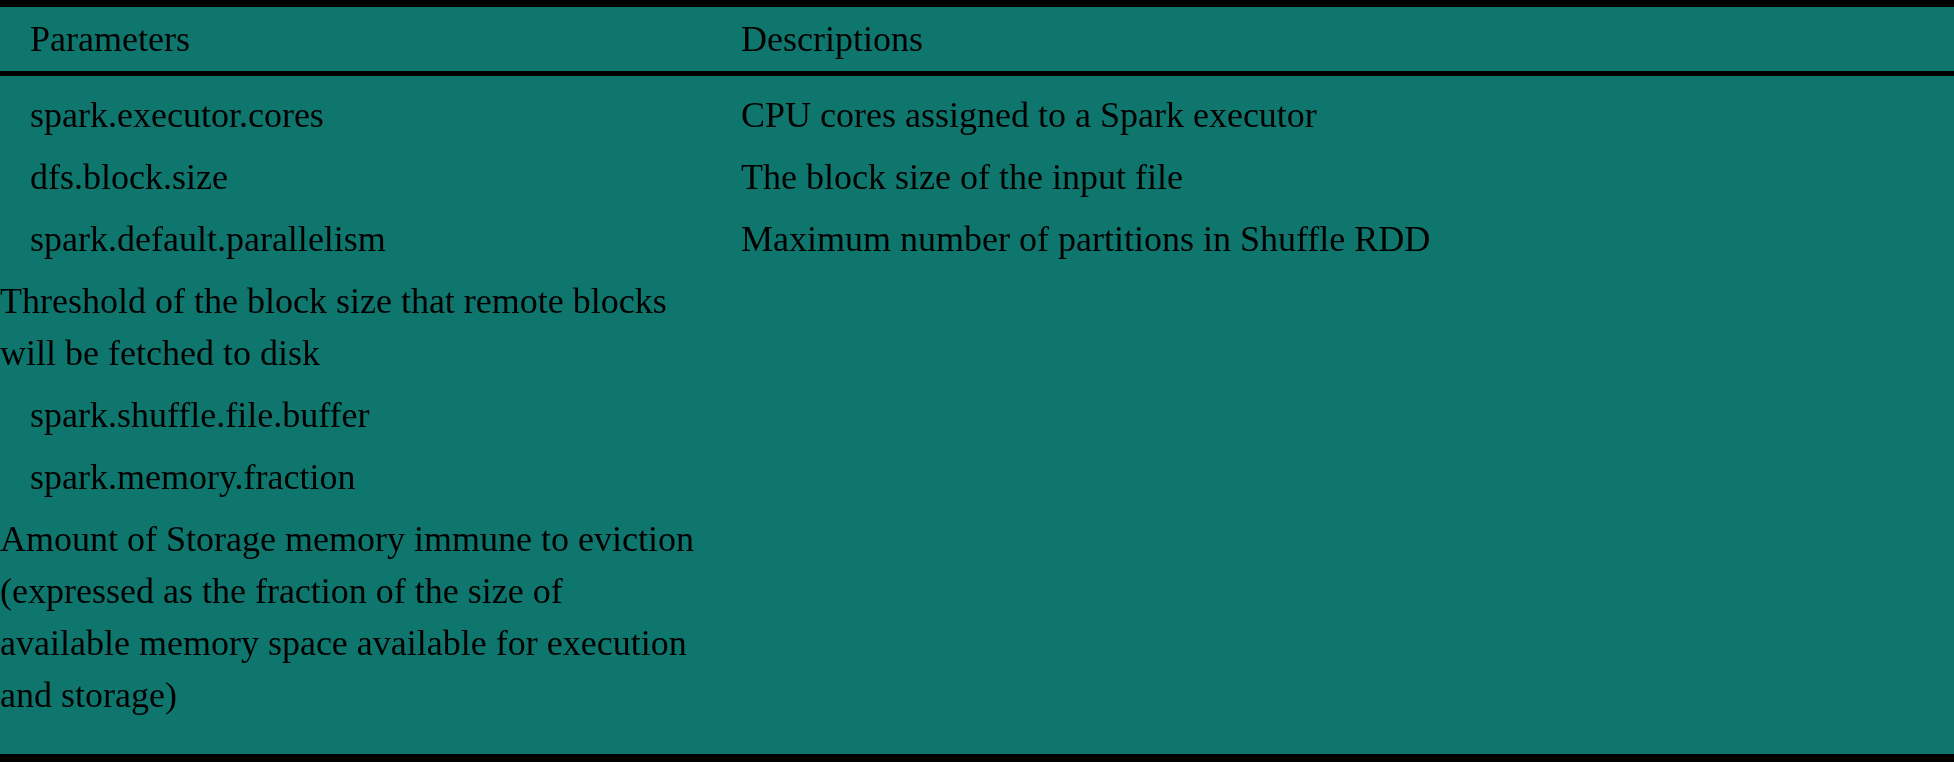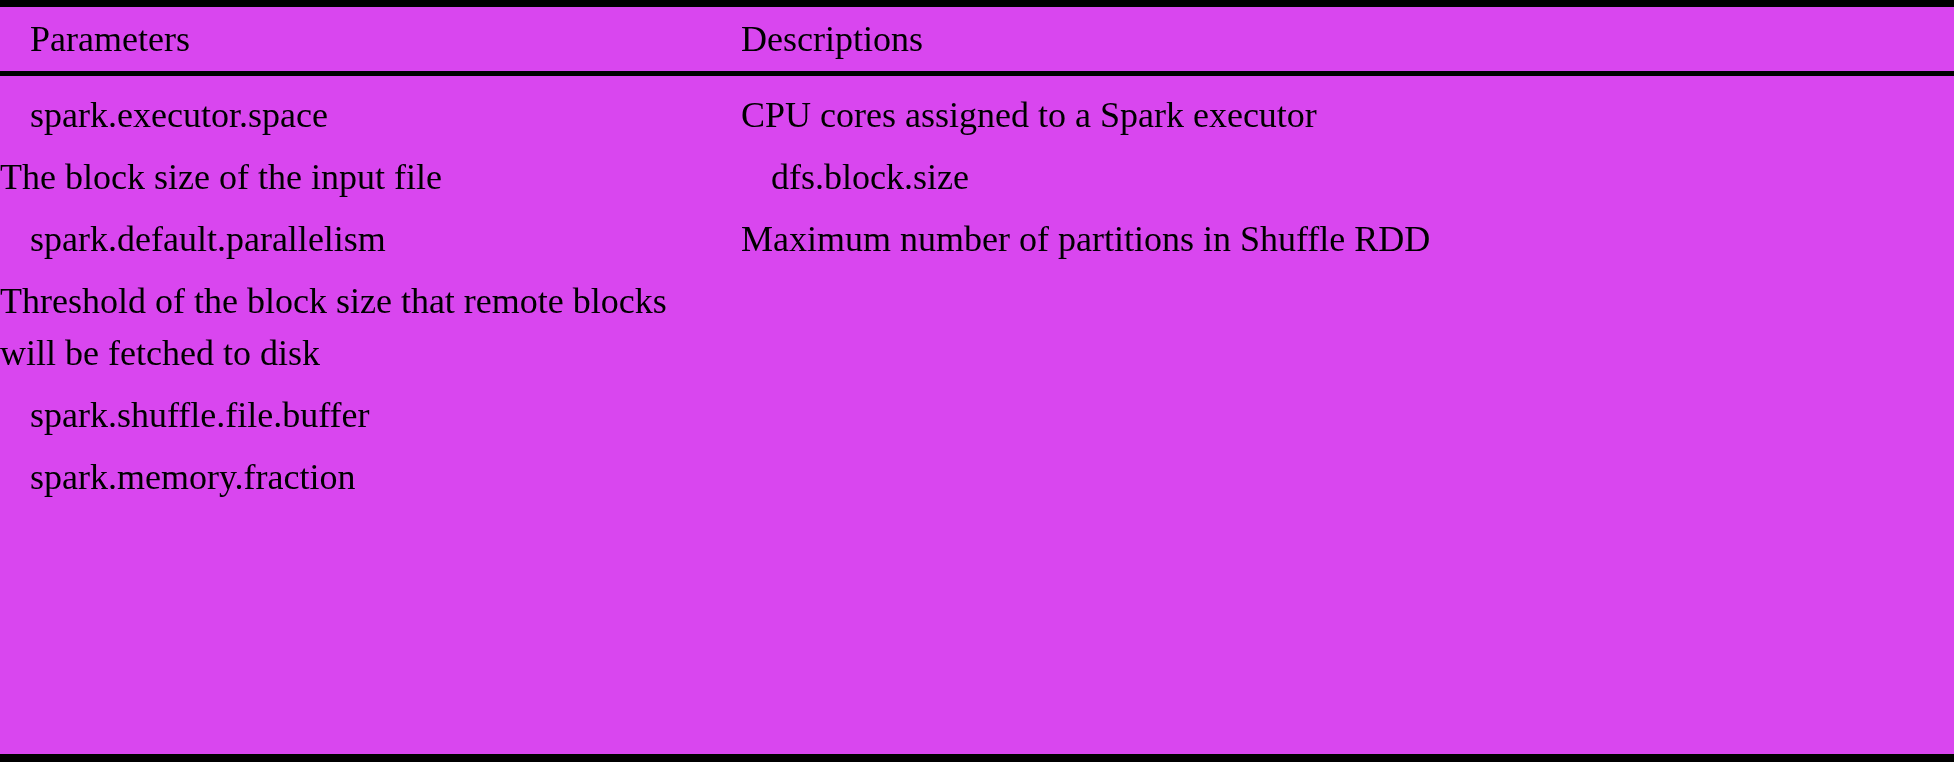--- a/index.html
+++ b/index.html
@@ -13,21 +13,21 @@
     overflow: hidden;
     font-family: "Liberation Serif", "DejaVu Serif", serif;
     color: #000000;
   }
   .sheet {
     box-sizing: border-box;
     width: 1954px;
     height: 762px;
     display: flex;
     flex-direction: column;
-    background: #d946ef;
+    background: #0f766e;
   }
   .rule {
     width: 100%;
     background: #000000;
     flex: 0 0 auto;
   }
   .rule-top    { height: 7px; }
   .rule-mid    { height: 5px; }
   .rule-bottom { height: 8px; }
 
@@ -77,27 +77,27 @@
   <div class="grid-row header-row">
     <div class="cell header-cell param-cell">Parameters</div>
     <div class="cell header-cell desc-cell">Descriptions</div>
   </div>
 
   <div class="rule rule-mid"></div>
 
   <div class="rows">
 
     <div class="grid-row data-row">
-      <div class="cell param-cell">spark.executor.space</div>
+      <div class="cell param-cell">spark.executor.cores</div>
       <div class="cell desc-cell">CPU cores assigned to a Spark executor</div>
     </div>
 
     <div class="grid-row data-row">
+      <div class="cell param-cell">dfs.block.size</div>
       <div class="cell desc-cell">The block size of the input file</div>
-      <div class="cell param-cell">dfs.block.size</div>
     </div>
 
     <div class="grid-row data-row">
       <div class="cell param-cell">spark.default.parallelism</div>
       <div class="cell desc-cell">Maximum number of partitions in Shuffle RDD</div>
     </div>
 
 
 
     <div class="grid-row data-row">
@@ -106,19 +106,20 @@
 
     <div class="grid-row data-row">
       <div class="cell param-cell">spark.shuffle.file.buffer</div>
     </div>
 
     <div class="grid-row data-row">
       <div class="cell param-cell">spark.memory.fraction</div>
     </div>
 
     <div class="grid-row data-row">
+      <div class="cell desc-cell">Amount of Storage memory immune to eviction (expressed as the fraction of the size of available memory space available for execution and storage)</div>
     </div>
 
   </div>
 
   <div class="rule rule-bottom"></div>
 
 </div>
 
 </body></html>

